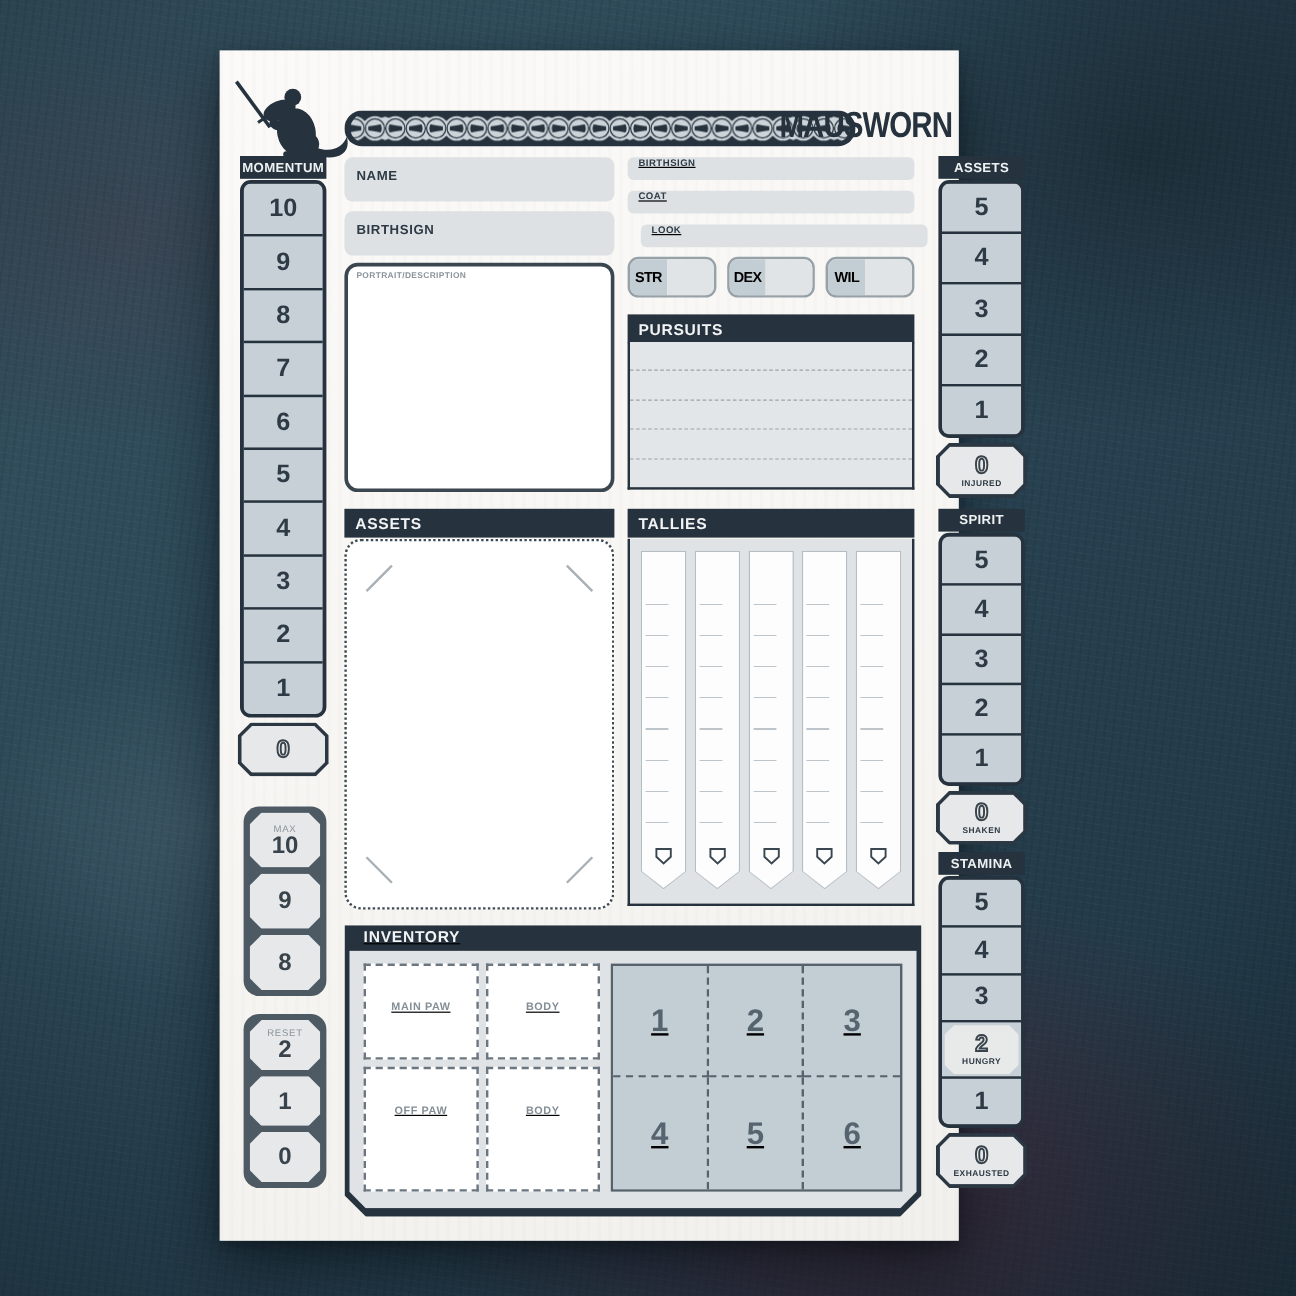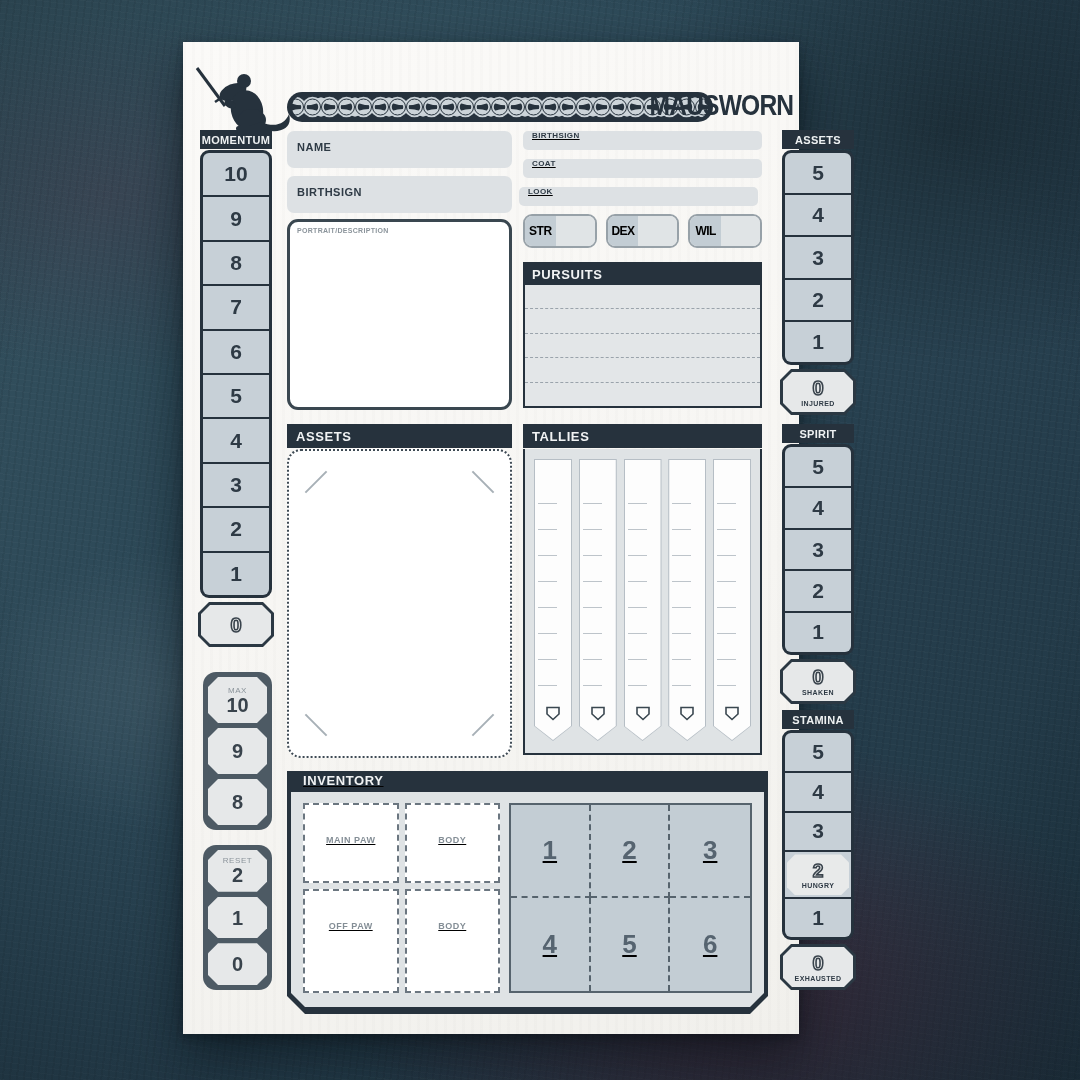--- a/index.html
+++ b/index.html
@@ -181,21 +181,21 @@
     <div class="abs" style="left:104px;top:177px;width:225px;height:191px;background:#fff;border:3px solid #3a4750;border-radius:11px;">
       <span style="position:absolute;left:7px;top:5px;font-size:7px;font-weight:700;color:#8b949b;letter-spacing:.3px;">PORTRAIT/DESCRIPTION</span>
     </div>
 
     <div class="abs field-sm" style="left:340px;top:89px;width:239px;height:19px;">
       <span class="lbl">BIRTHSIGN</span>
     </div>
     <div class="abs field-sm" style="left:340px;top:117px;width:239px;height:19px;">
       <span class="lbl">COAT</span>
     </div>
-    <div class="abs field-sm" style="left:336px;top:145px;width:239px;height:19px;">
+    <div class="abs field-sm" style="left:351px;top:145px;width:239px;height:19px;">
       <span class="lbl">LOOK</span>
     </div>
 
     <div class="abs" style="left:340px;top:172px;width:239px;display:flex;gap:9px;">
       <div class="stat" style="flex:1;">
         <div class="s-lbl">STR</div>
         <div class="s-val"></div>
       </div>
       <div class="stat" style="flex:1;">
         <div class="s-lbl">DEX</div>

